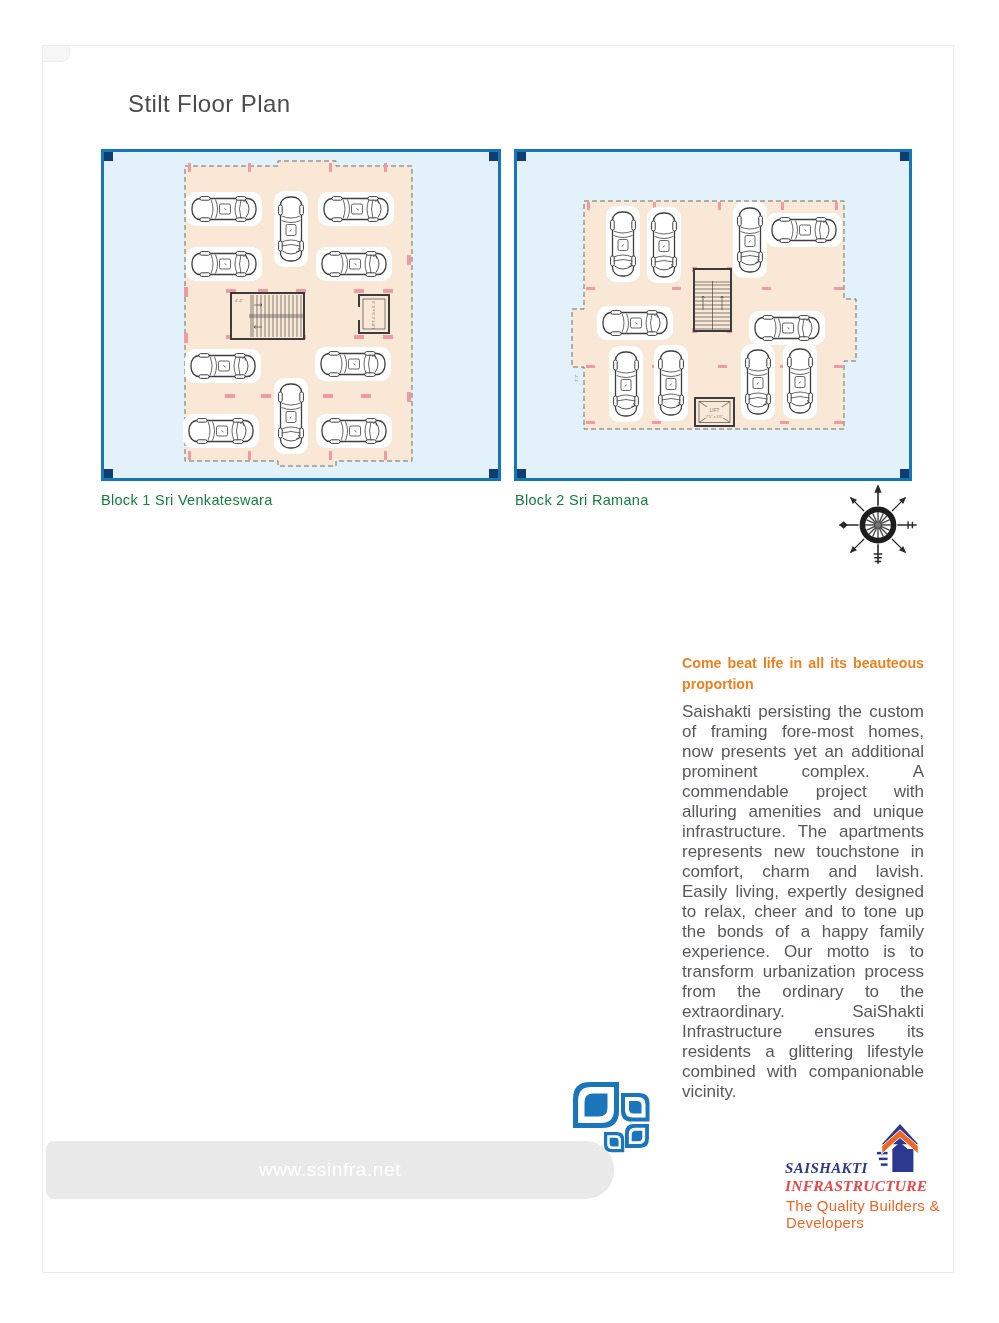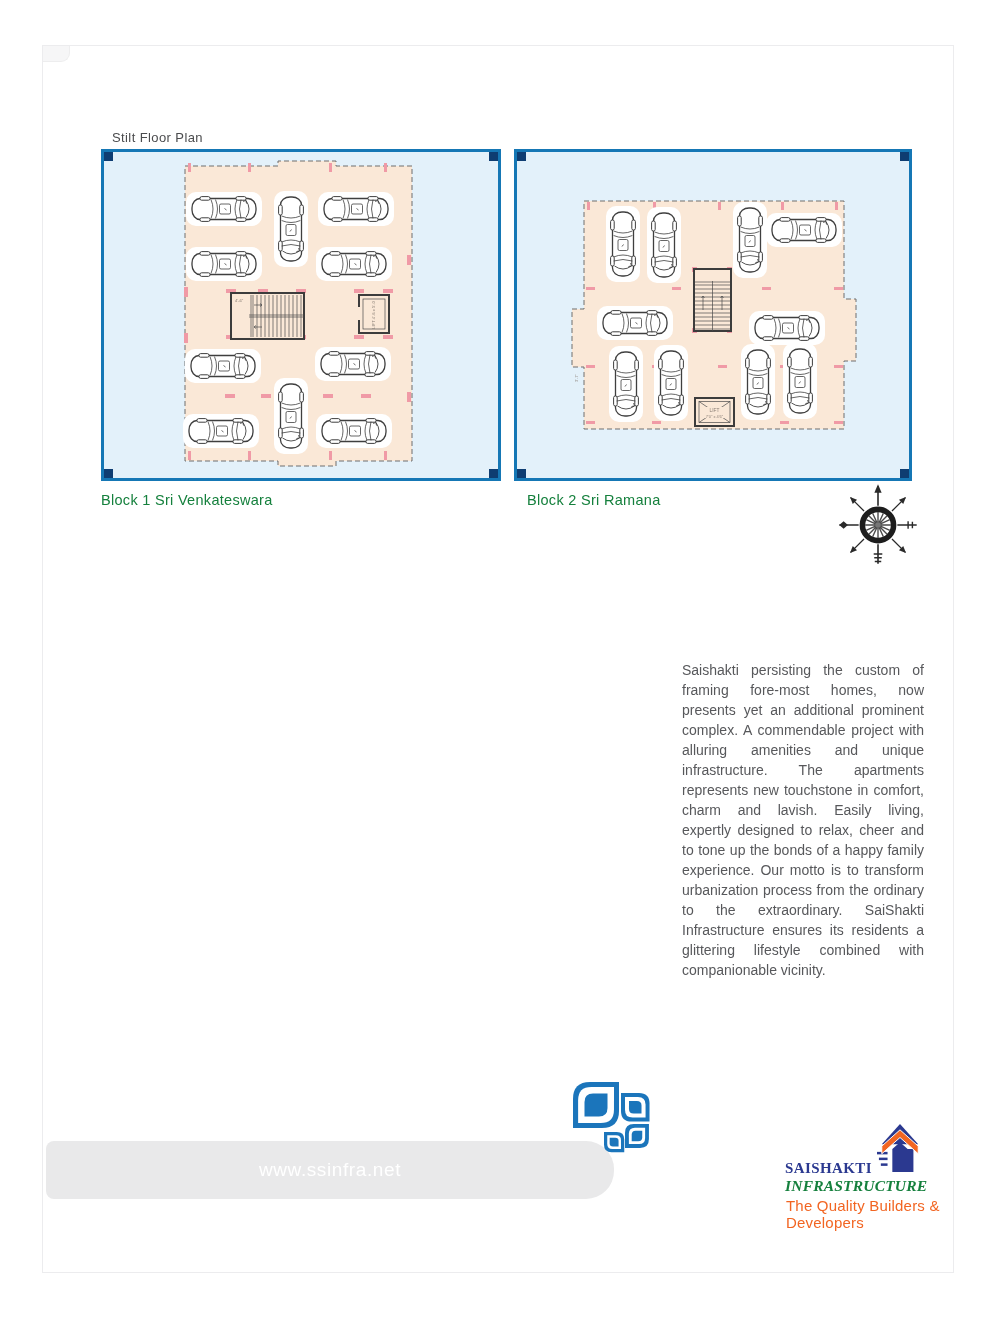--- a/index.html
+++ b/index.html
@@ -2,49 +2,49 @@
 <html><head>
 <meta charset="utf-8">
 <style>
   html,body{margin:0;padding:0;background:#fff;}
   .page{position:relative;width:999px;height:1323px;background:#ffffff;overflow:hidden;
         font-family:"Liberation Sans",sans-serif;}
   .card{position:absolute;left:42px;top:45px;width:912px;height:1228px;background:#fff;
         border:1px solid #ececee;box-sizing:border-box;}
   .card-tab{position:absolute;left:0;top:0;width:26px;height:15px;background:#f6f6f7;
         border-right:1px solid #ededee;border-bottom:1px solid #ededee;border-radius:0 0 9px 0;}
-  .page-title{position:absolute;left:69px;top:44px;font-size:13px;letter-spacing:.4px;color:#4b4c4e;margin-top:40px;}
+  .page-title{position:absolute;left:85px;top:44px;font-size:24px;letter-spacing:.4px;color:#4b4c4e;}
   .panel{position:absolute;box-sizing:border-box;background:#e3f1fa;border:3px solid #1577b5;}
   .panel-1{left:58px;top:103px;width:400px;height:332px;}
   .panel-2{left:471px;top:103px;width:398px;height:332px;}
   .panel svg{display:block;width:100%;height:100%;}
   .plan{fill:#fae8d7;stroke:#6f6f6f;stroke-width:1;stroke-dasharray:5 3;}
   .halo{fill:#ffffff;}
   .wall{fill:#fae8d7;stroke:#3c3c3c;stroke-width:2;}
   .thin{fill:none;stroke:#4a4a4a;stroke-width:.7;}
   .pk{fill:#f09aa6;}
   .plan-text{fill:#8a7f76;font-family:"Liberation Sans",sans-serif;}
   .block-label{position:absolute;top:446px;font-size:14.5px;color:#15803d;letter-spacing:.3px;}
-  .label-1{left:58px;} .label-2{left:484px;text-align:right;}
+  .label-1{left:58px;} .label-2{left:472px;text-align:right;}
   .compass{position:absolute;left:792px;top:436px;width:86px;height:86px;}
   .article{position:absolute;left:639px;top:607px;width:242px;}
   .article-h{font-size:14.2px;font-weight:bold;color:#f0801e;line-height:21px;}
   .article-h .l1{text-align:justify;text-align-last:justify;}
   .article-h .l2{text-align:left;}
-  .article-p{margin-top:7px;font-size:14px;line-height:20px;color:#57585b;text-align:justify;}
+  .article-p{margin-top:7px;font-size:17px;line-height:20px;color:#57585b;text-align:justify;}
   .flower{position:absolute;left:520px;top:1034px;width:100px;height:84px;z-index:3;}
   .ribbon{position:absolute;left:3px;top:1095px;width:568px;height:58px;background:#e9e9ea;
         border-radius:8px 28px 28px 8px;z-index:1;}
   .ribbon-text{width:100%;text-align:center;line-height:58px;color:#ffffff;font-size:19px;letter-spacing:.6px;}
   .brand{position:absolute;left:740px;top:1076px;width:182px;height:130px;}
   .brand-icon{position:absolute;left:94px;top:2px;width:46px;height:50px;}
-  .brand-n1{position:absolute;left:2px;top:38px;font-family:"Liberation Serif",serif;
+  .brand-n1{position:absolute;left:2px;top:38px;font-family:"Liberation Serif",serif;font-style:italic;
         font-weight:bold;font-size:15px;color:#2b3990;letter-spacing:.4px;}
   .brand-n2{position:absolute;left:2px;top:55px;font-family:"Liberation Serif",serif;font-style:italic;
-        font-weight:bold;font-size:15.5px;color:#15803d;letter-spacing:.2px;}
+        font-weight:bold;font-size:15.5px;color:#ef4444;letter-spacing:.2px;}
   .brand-tag{position:absolute;left:3px;top:75px;font-size:15px;color:#f26522;letter-spacing:.2px;}
 </style>
 </head>
 <body>
 
 <svg width="0" height="0" style="position:absolute" aria-hidden="true">
   <symbol id="car-top" viewBox="0 0 66 28" overflow="visible">
     <rect x="1" y="3.5" width="64" height="21" rx="8" ry="9.5" fill="#fff" stroke="#3f3f3f" stroke-width="1.3"></rect>
     <rect x="9" y="1.6" width="10" height="3.6" rx="1.6" fill="#fff" stroke="#3f3f3f" stroke-width="1"></rect>
     <rect x="9" y="22.8" width="10" height="3.6" rx="1.6" fill="#fff" stroke="#3f3f3f" stroke-width="1"></rect>
@@ -285,20 +285,24 @@
         <path d="M14,66 L20.5,63.5 L16.5,59.5 Z"></path>
         <path d="M4,40 L8,36.5 L12,40 L8,43.5 Z"></path>
       </g>
       <g stroke="#2a2a2a" stroke-width="1.3">
         <path d="M68,36.5 V43.5 M72,37 V43"></path>
         <path d="M36,67 H44 M36.5,70.5 H43.5 M37,74 H43"></path>
       </g>
     </svg>
 
     <div class="article">
+      <div class="article-h">
+        <div class="l1">Come beat life in all its beauteous</div>
+        <div class="l2">proportion</div>
+      </div>
       <div class="article-p">Saishakti persisting the custom of framing fore-most homes, now presents yet an additional prominent complex. A commendable project with alluring amenities and unique infrastructure. The apartments represents new touchstone in comfort, charm and lavish. Easily living, expertly designed to relax, cheer and to tone up the bonds of a happy family experience. Our motto is to transform urbanization process from the ordinary to the extraordinary. SaiShakti Infrastructure ensures its residents a glittering lifestyle combined with companionable vicinity.</div>
     </div>
 
     <div class="ribbon">
       <div class="ribbon-text">www.ssinfra.net</div>
     </div>
 
     <svg class="flower" viewBox="0 0 100 84">
       <g>
         <g transform="translate(10 2)">

